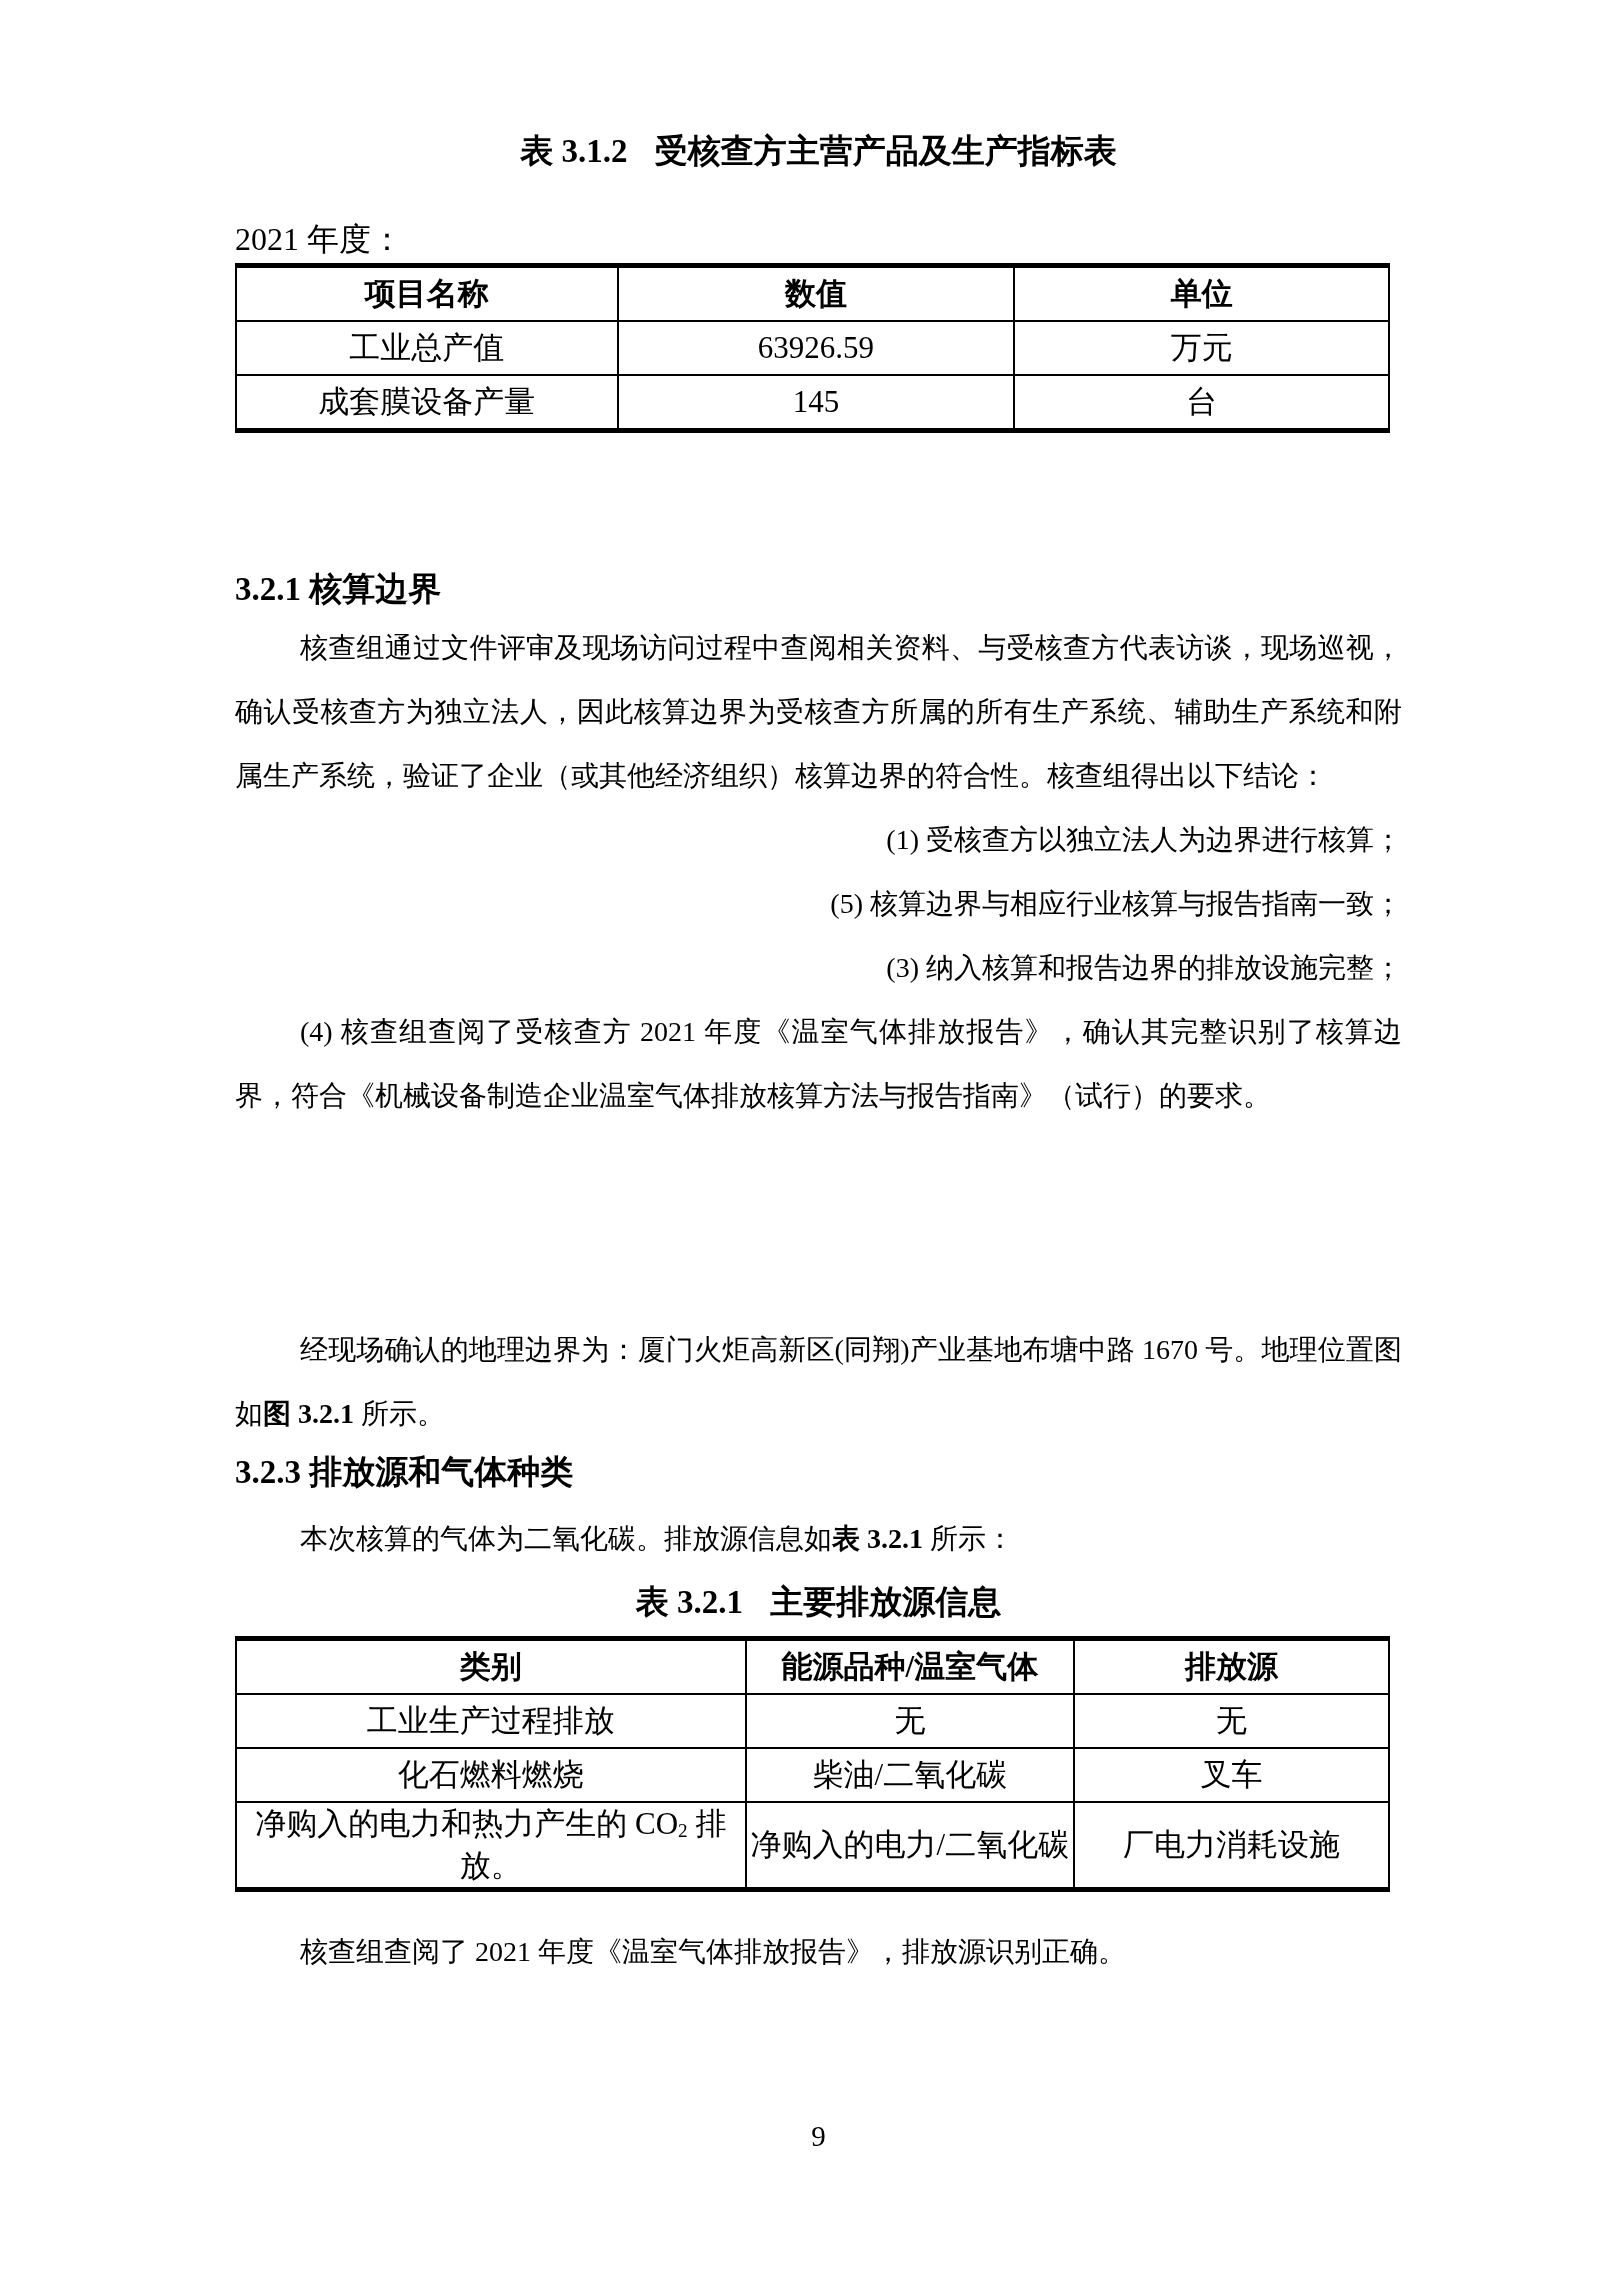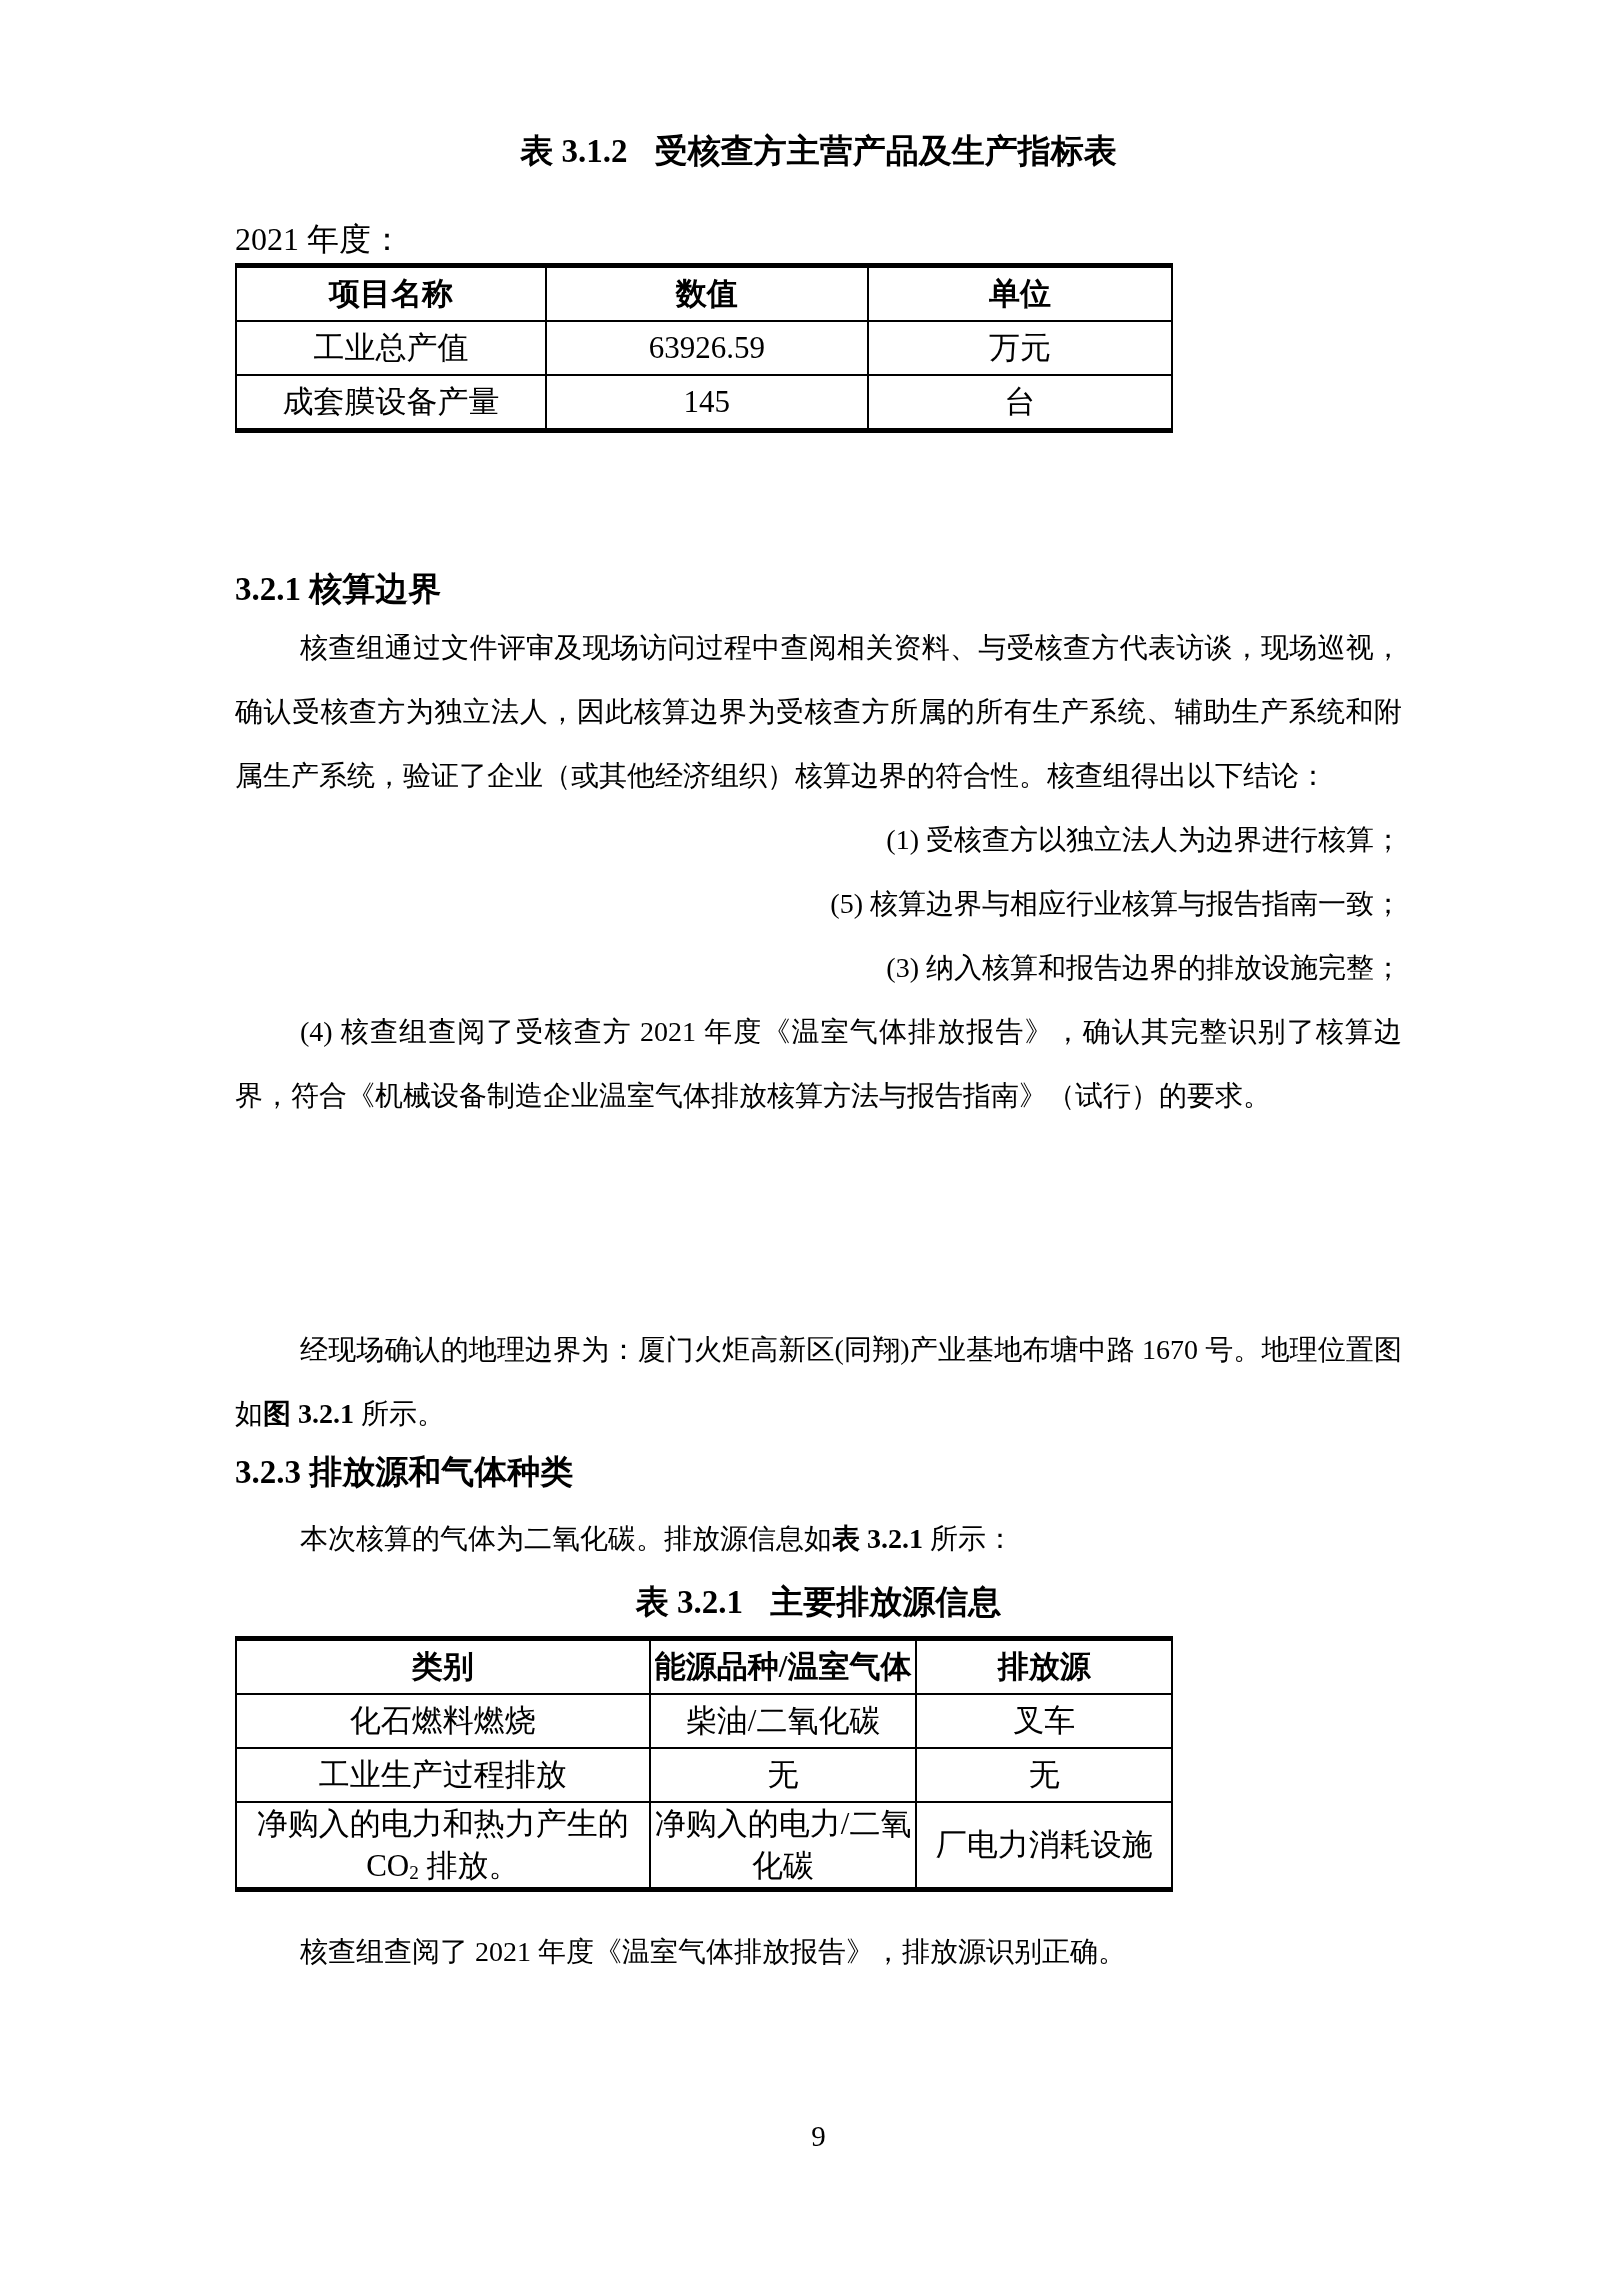--- a/index.html
+++ b/index.html
@@ -9,21 +9,21 @@
     position:relative; overflow:hidden;
   }
   .inner { position:absolute; left:221px; top:0; width:1181px; height:2293px; }
   .blk { position:absolute; left:0; right:0;margin-left:14px; }
 
   .caption { text-align:center; font-weight:bold; font-size:33px; line-height:49px; }
   .caption .cap-label { margin-right:27.4px; }
 
   .year-line { font-size:32px; line-height:47px; }
 
-  table { border-collapse:collapse; width:938px; table-layout:fixed;
+  table { border-collapse:collapse; width:1155px; table-layout:fixed;
           border-top:5.9px solid #000; border-bottom:5.9px solid #000; }
   th, td { border:2px solid #000; text-align:center; vertical-align:middle;
            font-size:31px; font-weight:normal; padding:0 3.9px; height:52px; }
   th { font-weight:bold; }
   sub.co2 { font-size:0.62em; vertical-align:-0.18em; }
 
   .h2 { font-size:38px; font-weight:bold; line-height:51px; }
   .h3 { font-size:33px; font-weight:bold; line-height:47px; }
 
   .para p { margin:0; font-size:28px; line-height:64px;
@@ -101,28 +101,28 @@
         <col style="width:28.5%">
         <col style="width:27.3%">
       </colgroup>
     <tbody>
         <tr>
       <th>类别</th>
       <th>能源品种/温室气体</th>
       <th>排放源</th>
     </tr>
     <tr>
+      <td>工业生产过程排放</td>
+      <td>无</td>
+      <td>无</td>
+    </tr>
+    <tr>
       <td>化石燃料燃烧</td>
       <td>柴油/二氧化碳</td>
       <td>叉车</td>
-    </tr>
-    <tr>
-      <td>工业生产过程排放</td>
-      <td>无</td>
-      <td>无</td>
     </tr>
     <tr>
       <td><span>净购入的电力和热力产生的 CO</span><sub class="co2">2</sub><span> 排放。</span></td>
       <td>净购入的电力/二氧化碳</td>
       <td>厂电力消耗设施</td>
     </tr>
   </tbody>
     </table>
 
   <div class="blk para" style="top:1920px">

